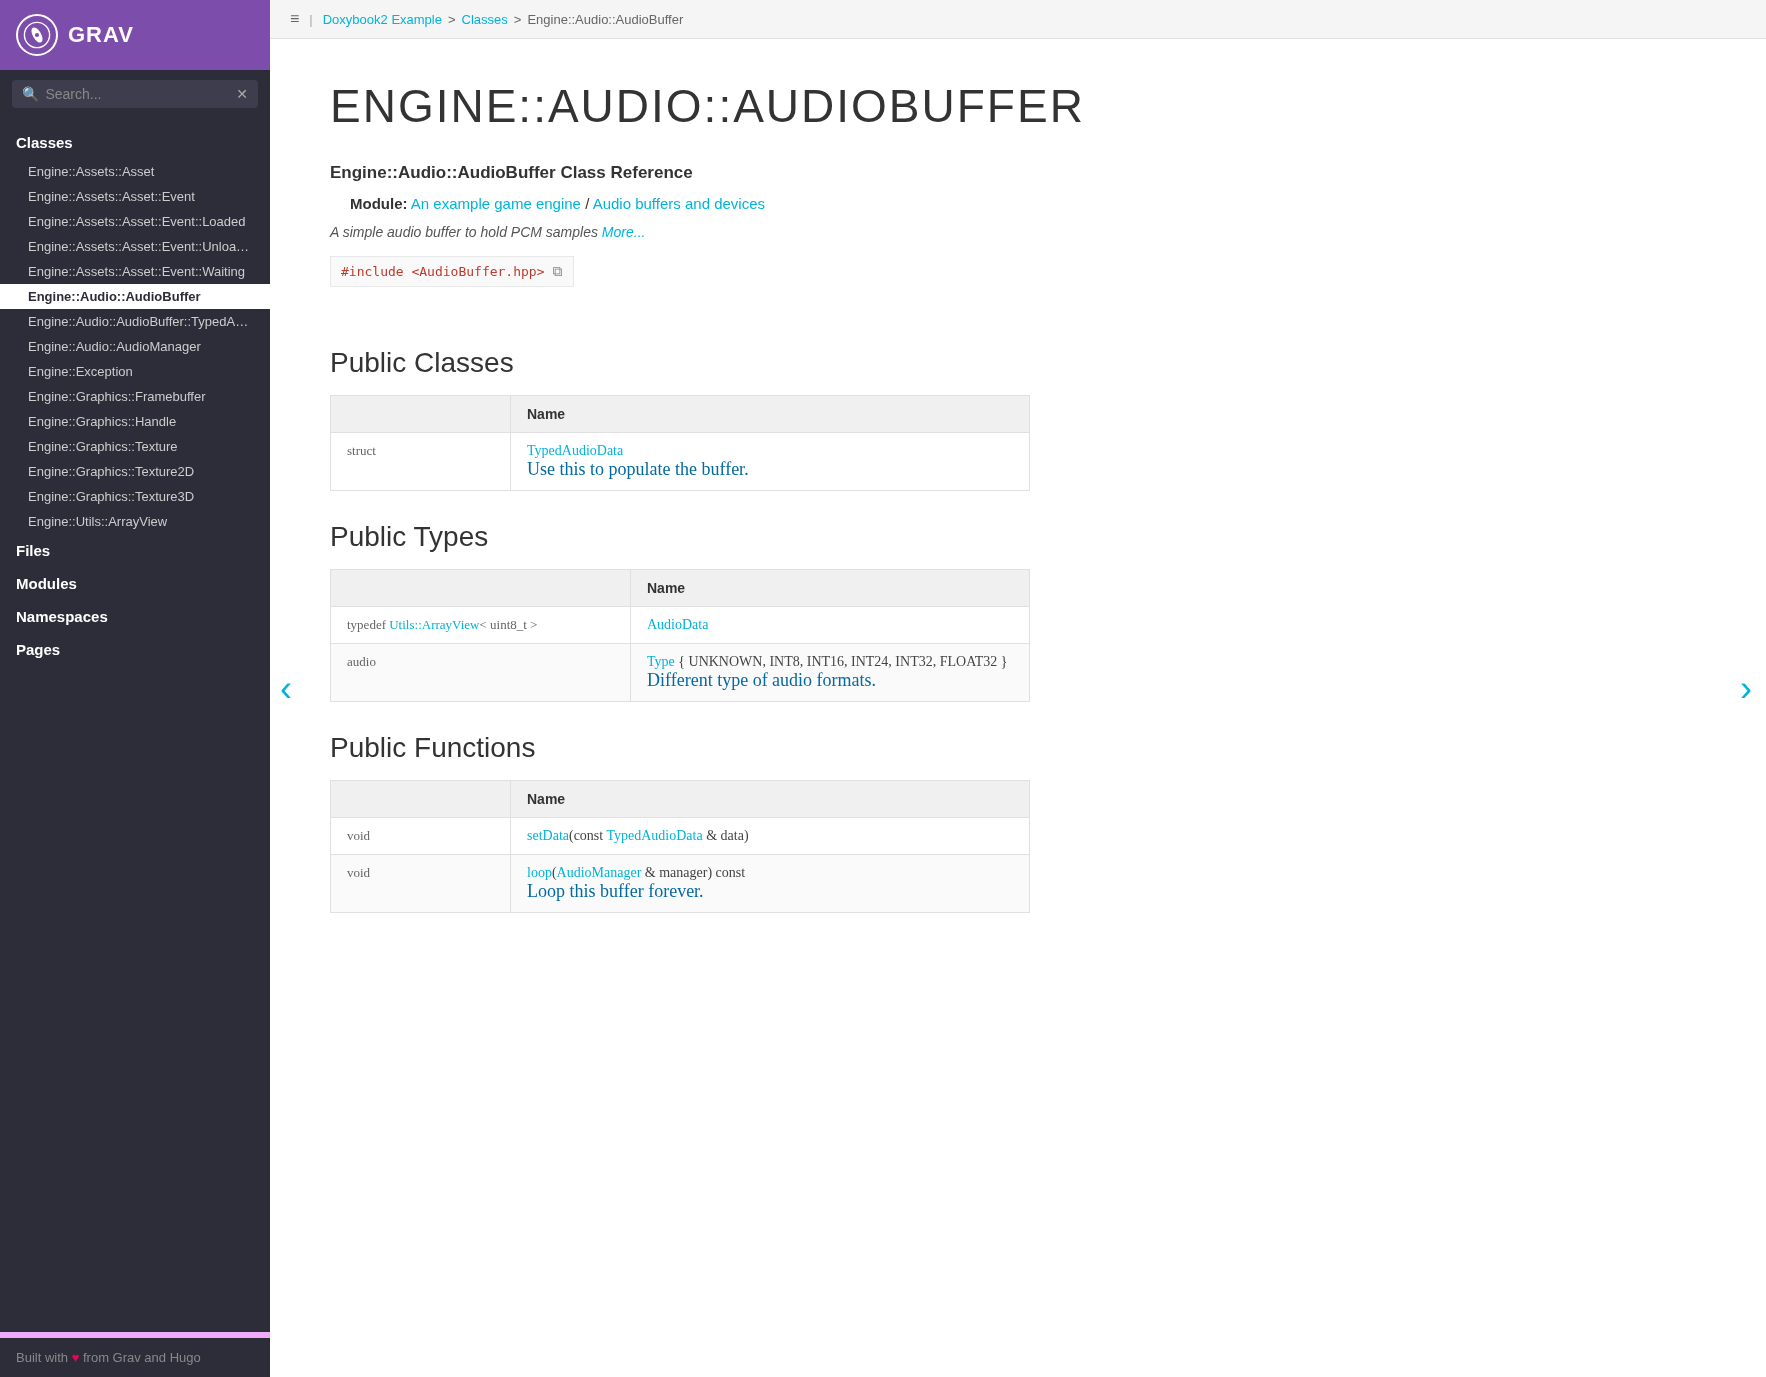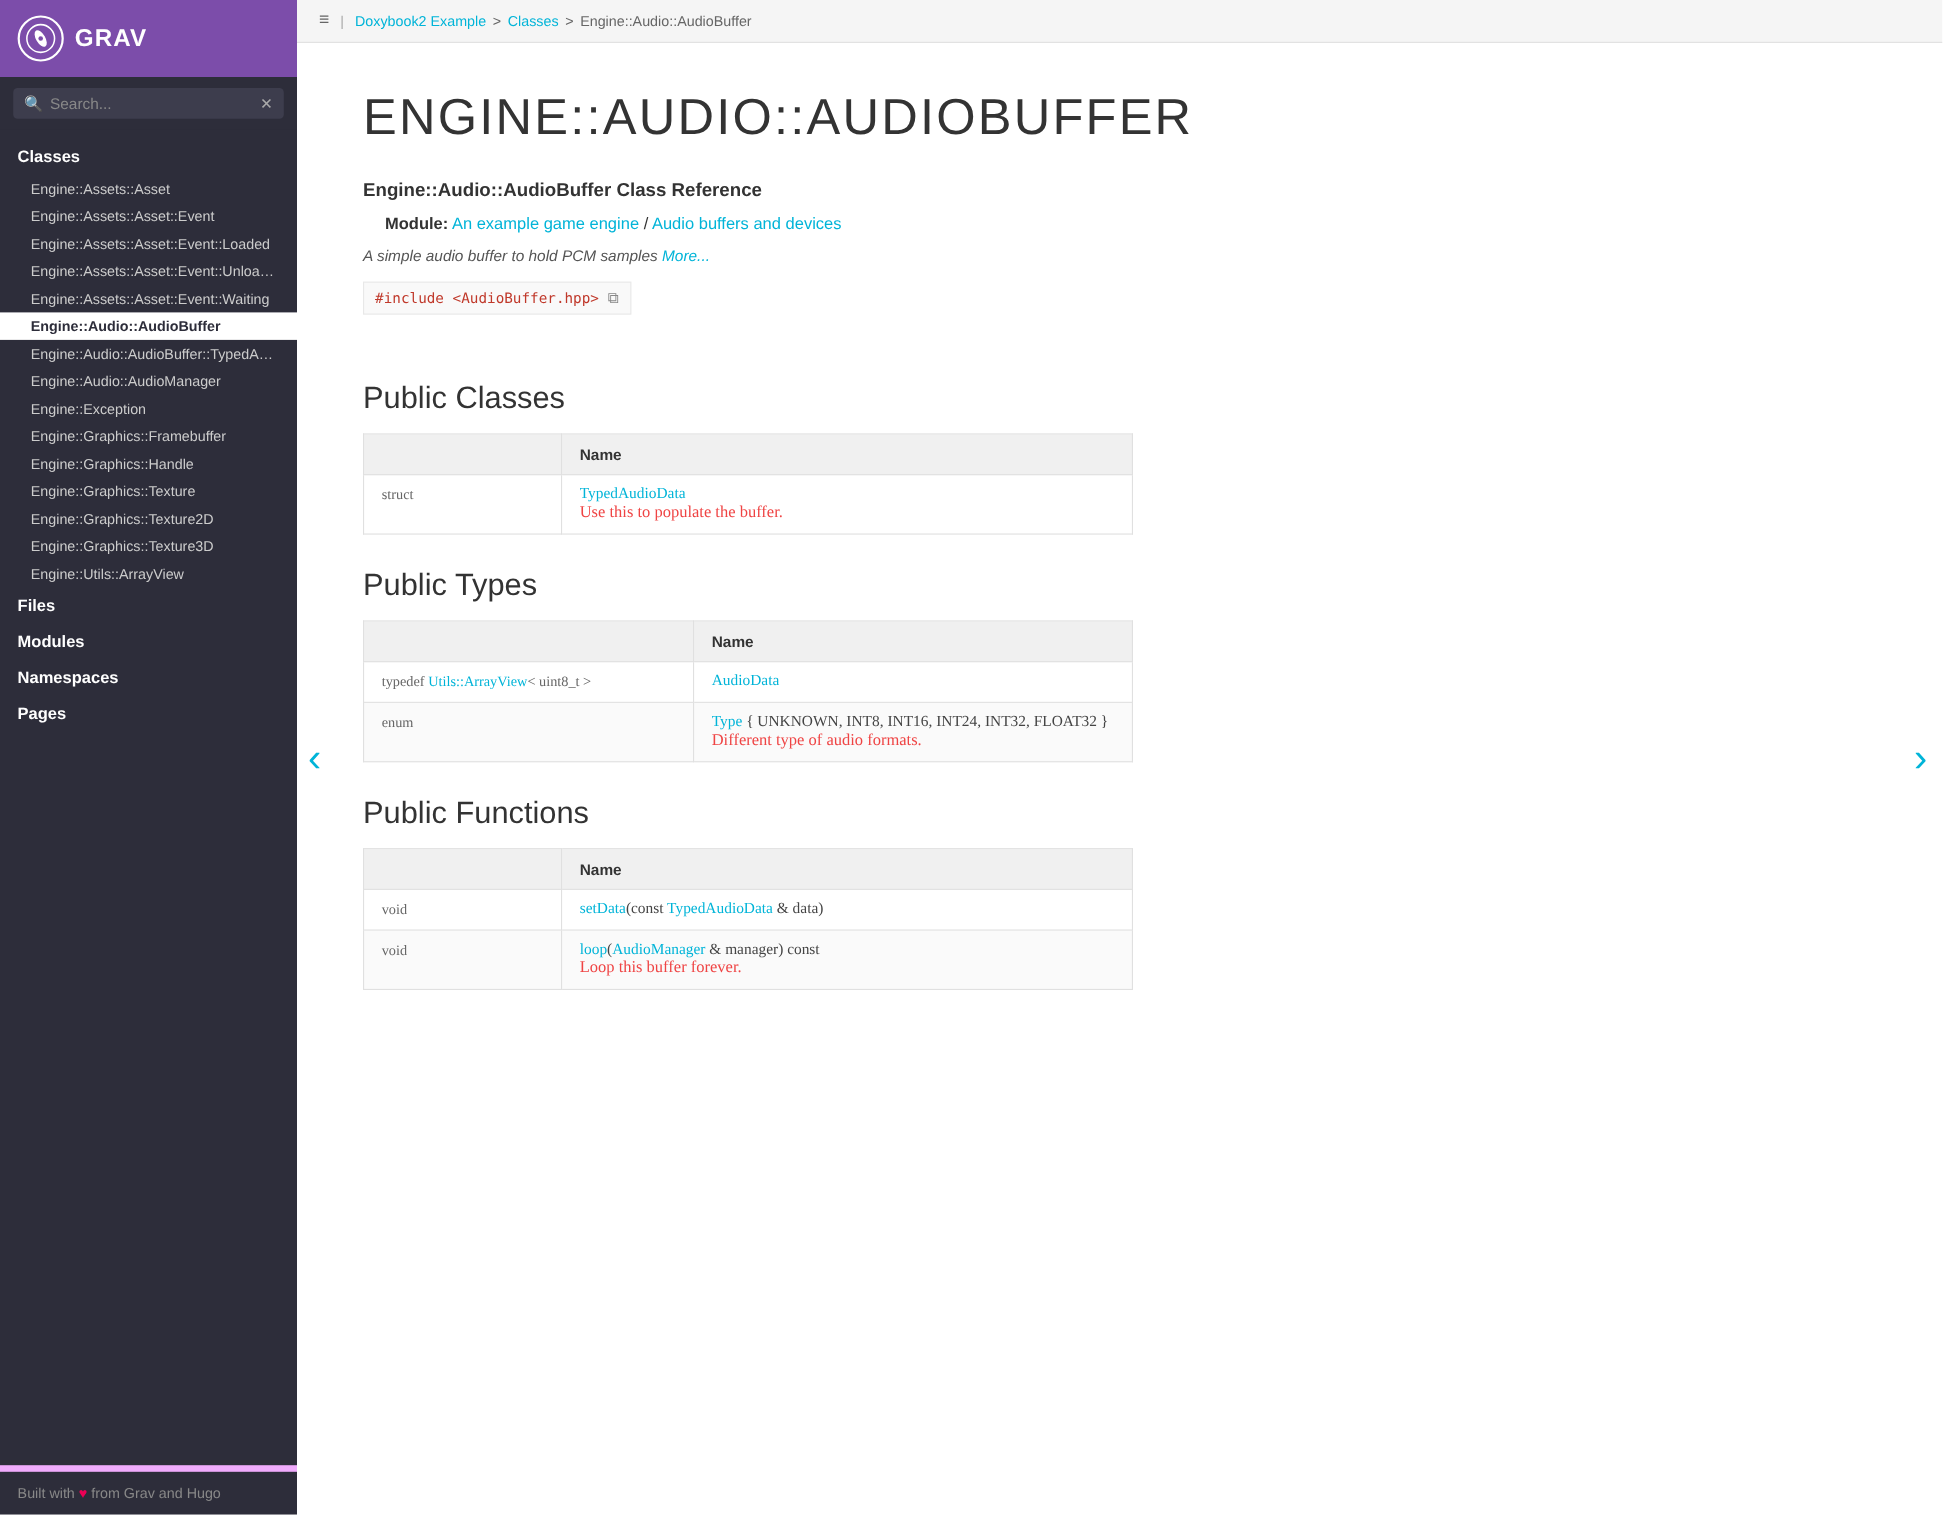--- a/index.html
+++ b/index.html
@@ -198,21 +198,21 @@
       padding: 10px 16px;
       font-size: 14px;
       color: #444;
       border: 1px solid #e0e0e0;
       vertical-align: top;
       font-family: Liberation Serif, serif;
     }
     table tbody tr:nth-child(even) { background: #fafafa; }
     table a { color: #00b4d8; text-decoration: none; }
     .td-type { color: #666; font-size: 13px; }
-    .td-desc { color: #ef4444; font-size: 15px; }
+    .td-desc { color: #0369a1; font-size: 18px; }
 
     
     .nav-arrow {
       position: fixed;
       top: 50%;
       transform: translateY(-50%);
       background: transparent;
       border: none;
       font-size: 36px;
       color: #00b4d8;
@@ -349,21 +349,21 @@
       <tbody>
         <tr>
           <td class="td-type">
             typedef <a href="#">Utils::ArrayView</a>&lt; uint8_t &gt;
           </td>
           <td>
             <a href="#">AudioData</a>
           </td>
         </tr>
         <tr>
-          <td class="td-type">enum</td>
+          <td class="td-type">audio</td>
           <td>
             <a href="#">Type</a>
             <span> { UNKNOWN, INT8, INT16, INT24, INT32, FLOAT32 }</span><br>
             <span class="td-desc">Different type of audio formats.</span>
           </td>
         </tr>
       </tbody>
     </table>
 
     

